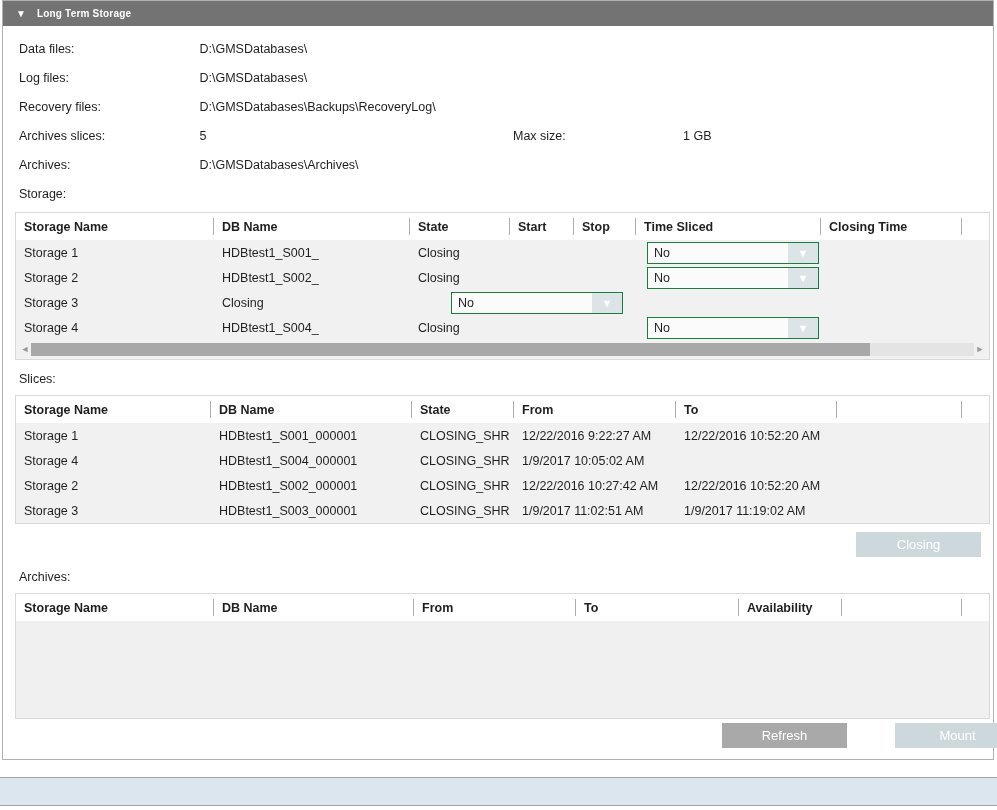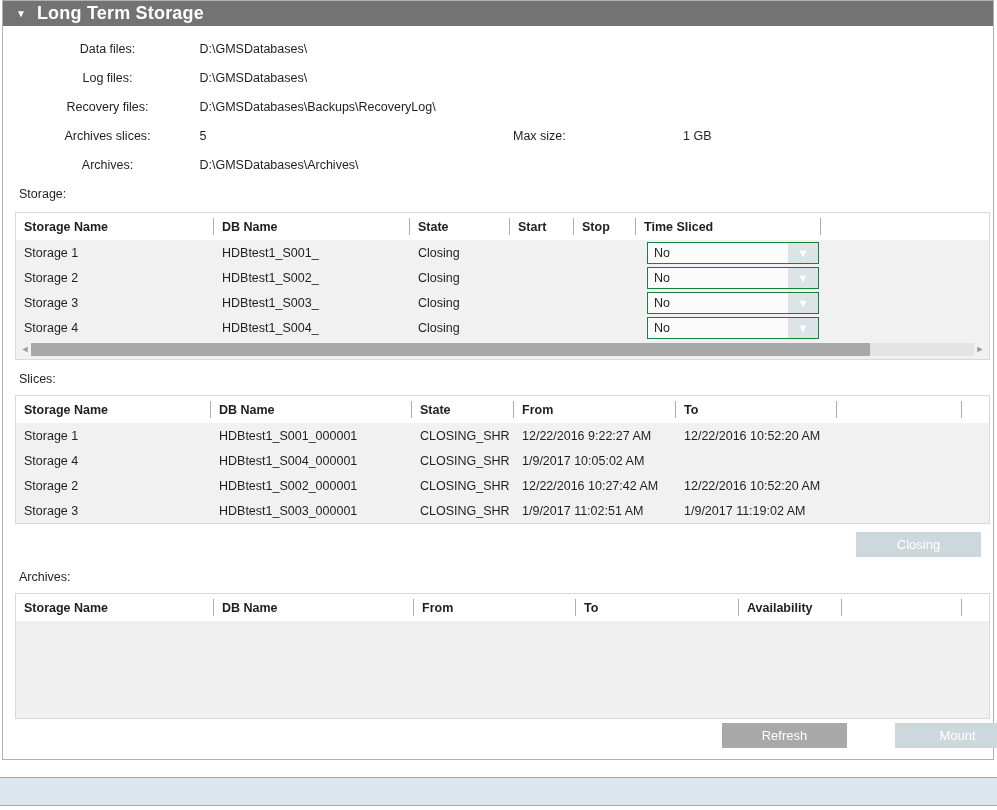--- a/index.html
+++ b/index.html
@@ -10,24 +10,24 @@
   }
   .panel {
     position:absolute; left:2px; top:0; width:992px; height:760px;
     background:#ffffff; border:1px solid #b1b1b1; box-sizing:border-box;
   }
   .titlebar {
     position:absolute; left:0; top:0; right:0; height:25px;
     background:#737373; color:#ffffff; display:flex; align-items:center;
   }
   .collapse-tri { margin-left:13px; font-size:10px; color:#ffffff; }
-  .title-text { margin-left:11px; font-weight:bold; font-size:18px; letter-spacing:.2px; }
+  .title-text { margin-left:11px; font-weight:bold; font-size:10px; letter-spacing:.2px; }
 
   .frow { position:absolute; left:16px; height:16px; white-space:nowrap; }
-  .flabel { display:inline-block; width:177px;text-align:center; }
+  .flabel { display:inline-block; width:177px; }
   .fvalue { display:inline-block; }
   .max-label { position:absolute; left:510px; top:128px; }
   .max-value { position:absolute; left:680px; top:128px; }
 
   .sec-label { position:absolute; left:16px; white-space:nowrap; }
 
   .tbl { position:absolute; left:12px; width:973px; background:#ef4444;
          border:1px solid #d9d9d9; box-sizing:content-box; }
   .thead { display:flex; height:27px; align-items:center; background:#ffffff; font-weight:bold; }
   .hcell { position:relative; height:100%; display:flex; align-items:center;
@@ -107,20 +107,21 @@
   <div class="sec-label" style="top:186px">Storage:</div>
 
   <div class="tbl" style="top:211px">
     <div class="thead">
       <div class="hcell st0 sep">Storage Name</div>
       <div class="hcell st1 sep">DB Name</div>
       <div class="hcell st2 sep">State</div>
       <div class="hcell st3 sep">Start</div>
       <div class="hcell st4 sep">Stop</div>
       <div class="hcell st5 sep">Time Sliced</div>
+      <div class="hcell st6 sep">Closing Time</div>
       <div class="hcell st7"></div>
     </div>
 
     <div class="trow">
       <div class="tcell st0">Storage 1</div>
       <div class="tcell st1">HDBtest1_S001_</div>
       <div class="tcell st2">Closing</div>
       <div class="tcell st3"></div>
       <div class="tcell st4"></div>
       <div class="tcell st5">
@@ -148,21 +149,20 @@
               <span class="dd-arrow">▼</span>
             </span>
         </div>
       </div>
       <div class="tcell st6"></div>
       <div class="tcell st7"></div>
     </div>
 
     <div class="trow">
       <div class="tcell st0">Storage 3</div>
-      <div class="tcell st1">HDBtest1_S003_</div>
       <div class="tcell st2">Closing</div>
       <div class="tcell st3"></div>
       <div class="tcell st4"></div>
       <div class="tcell st5">
         <div class="dd">
           <span class="dd-text">No</span>
           <span class="dd-btn">
               <span class="dd-arrow">▼</span>
             </span>
         </div>

